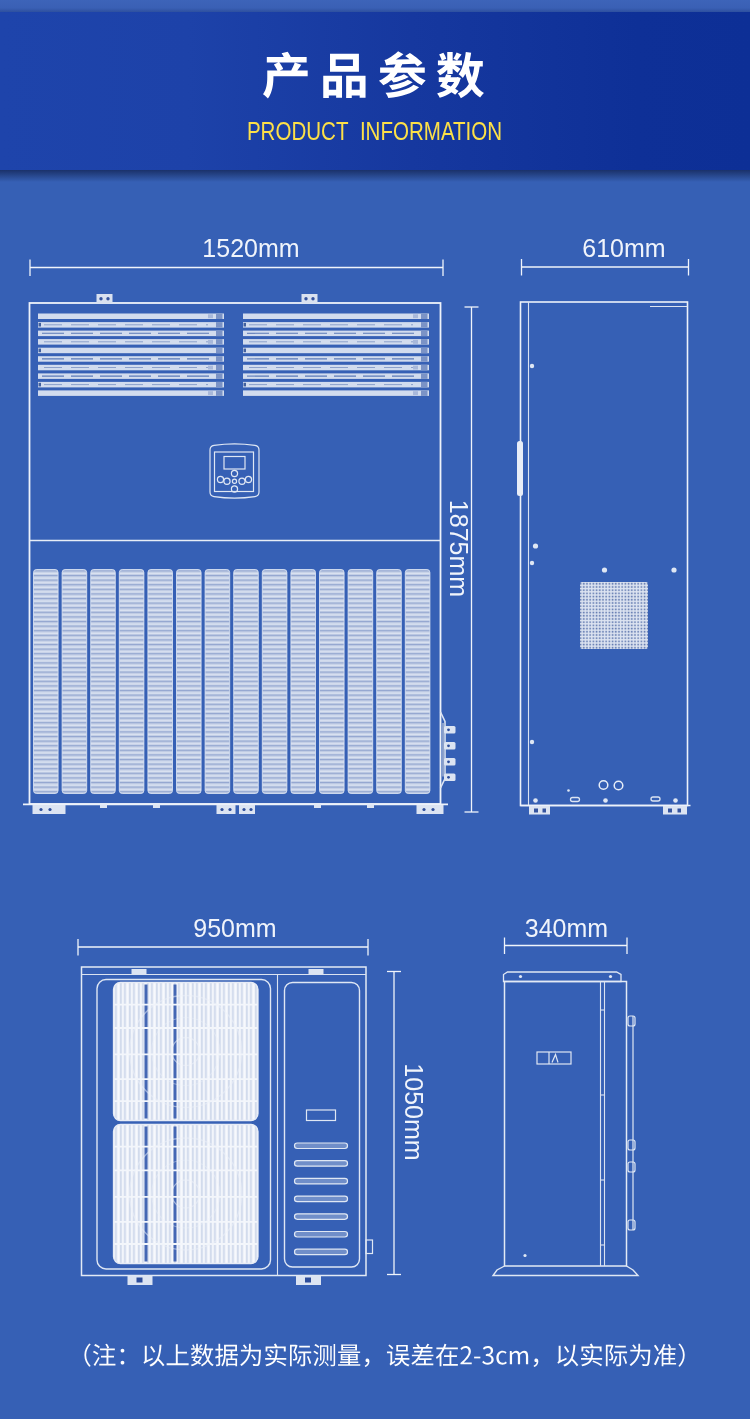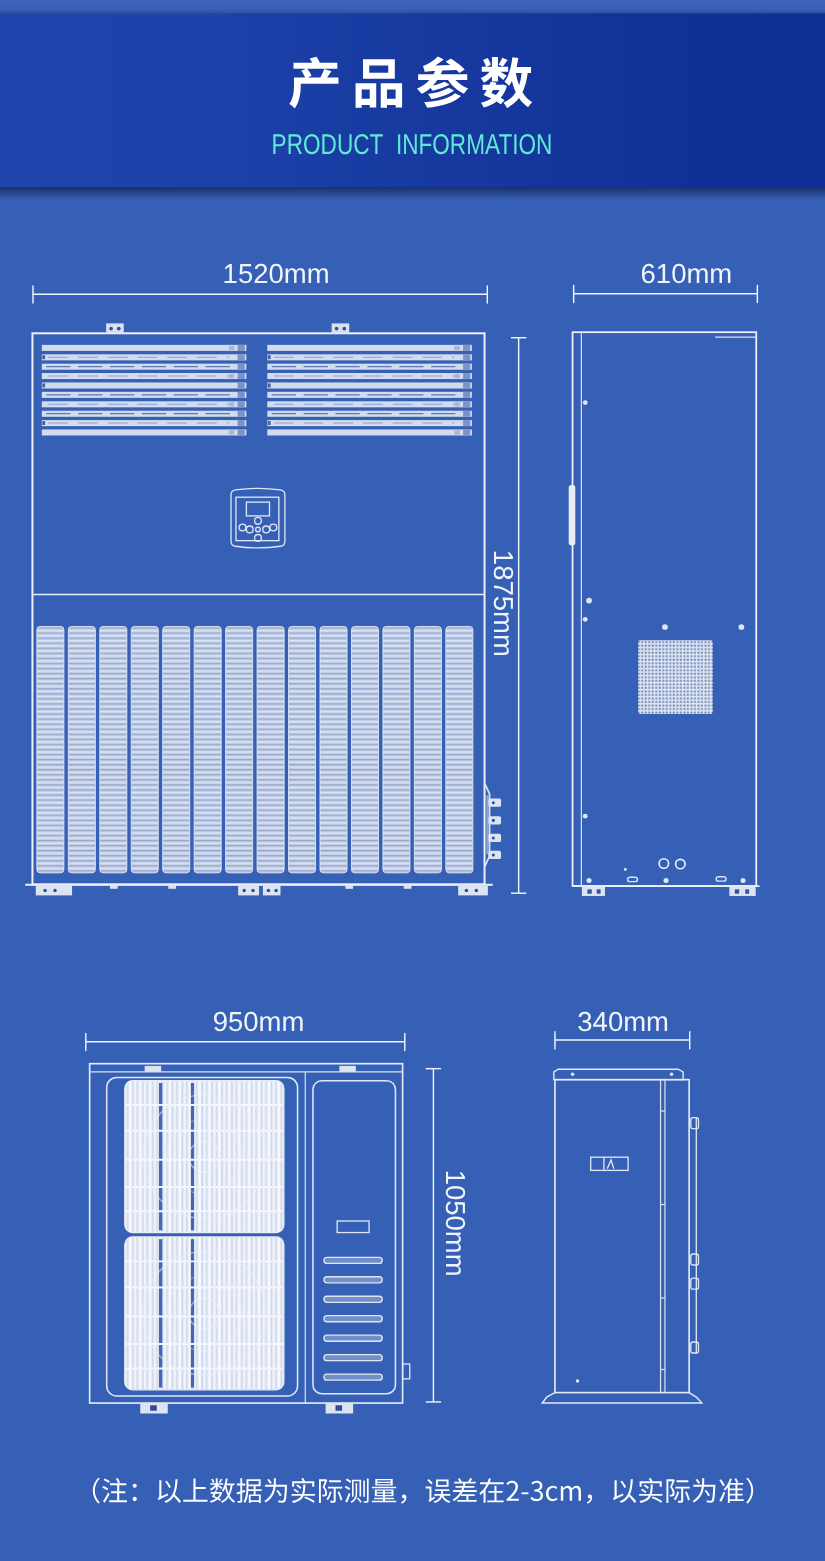--- a/index.html
+++ b/index.html
@@ -2,21 +2,21 @@
 <html><head>
 <meta charset="utf-8">
 <style>
   html,body{margin:0;padding:0;}
   body{width:750px;height:1419px;background:#3660B5;overflow:hidden;font-family:"Liberation Sans",sans-serif;position:relative;}
   .topstrip{position:absolute;left:0;top:0;width:750px;height:12px;background:linear-gradient(180deg,#3d64b9 0%,#3a60b5 65%,#2e509f 100%);}
   .header{position:absolute;left:0;top:12px;width:750px;height:158px;
     background:linear-gradient(90deg,#1e44ab 0%,#1d42a9 25%,#16389f 55%,#0e3097 85%,#0d2f96 100%);}
   .hshadow{position:absolute;left:0;top:170px;width:750px;height:12px;
     background:linear-gradient(180deg,rgba(8,18,55,.6),rgba(8,18,55,0));}
-  .hsub{position:absolute;left:0;top:116px;width:750px;text-align:center;color:#5eead4;
+  .hsub{position:absolute;left:0;top:116px;width:750px;text-align:center;color:#fde047;
     font-size:26px;}
   .hsub span{display:inline-block;transform:scaleX(0.79);transform-origin:center;}
   svg{position:absolute;left:0;top:0;}
   text{font-family:"Liberation Sans",sans-serif;}
 </style>
 </head>
 <body>
 
 <div class="topstrip"></div>
 

